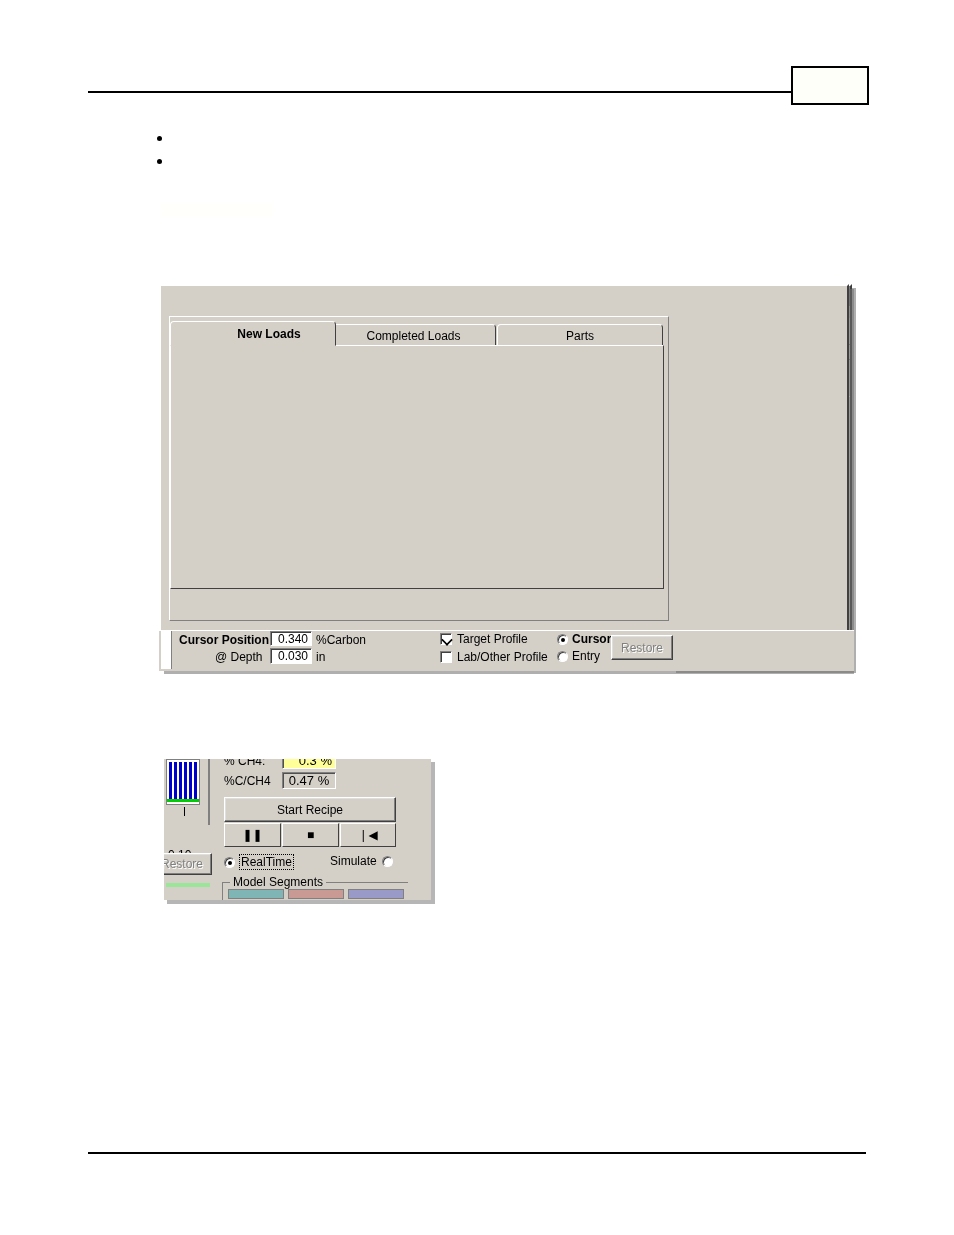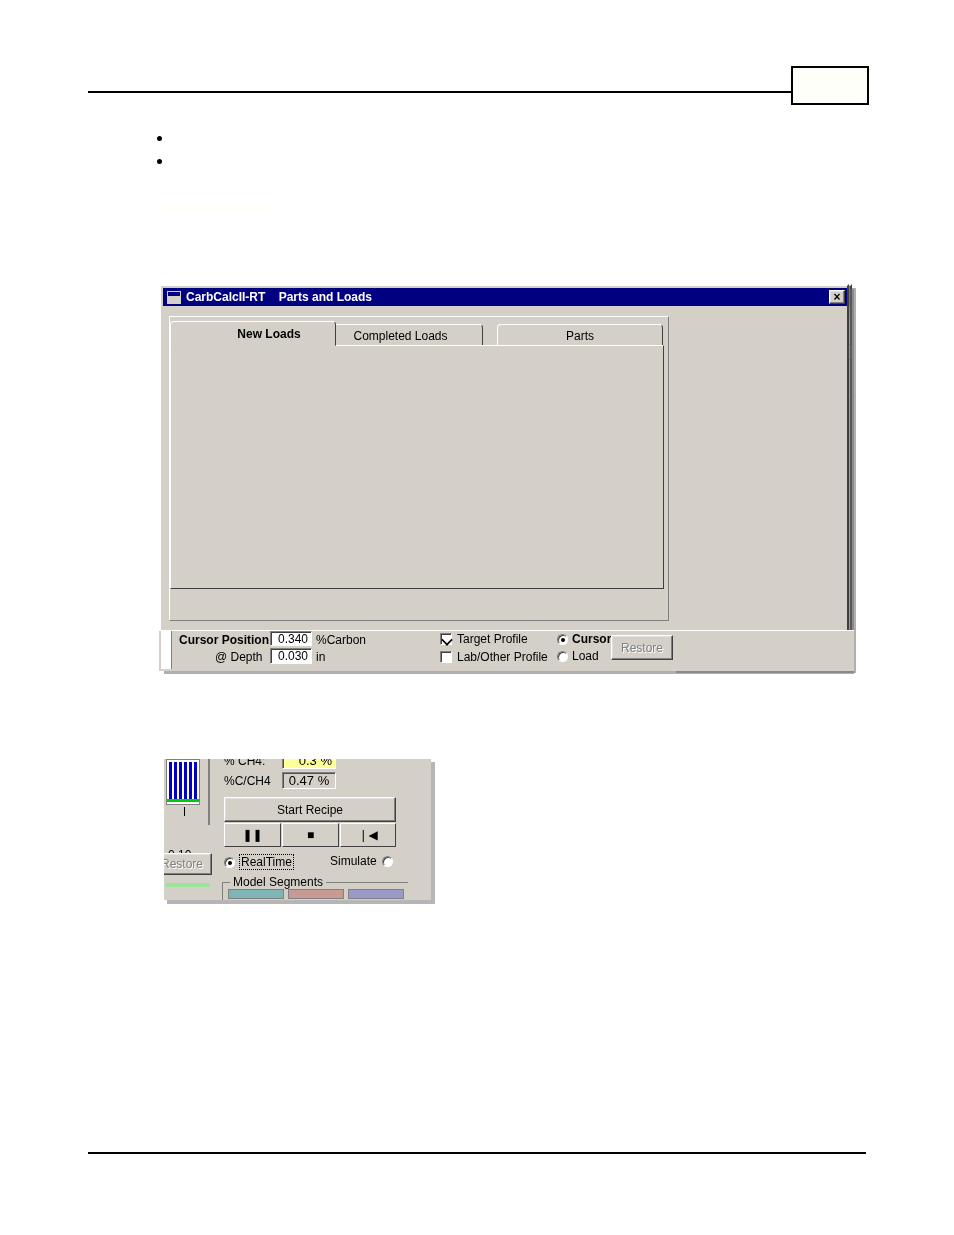--- a/index.html
+++ b/index.html
@@ -154,21 +154,21 @@
     display: flex; align-items: center; justify-content: center;
     font-size: 12px;
   }
   #tab-new {
     left: 9px; top: 35px; width: 166px; height: 25px;
     font-weight: bold; z-index: 5;
     border-bottom: 1px solid #d4d0c8;
     border-radius: 4px 4px 0 0;
     padding-left: 32px;
   }
-  #tab-completed { left: 157px; top: 38px; width: 165px; border-radius: 4px 4px 0 0; }
+  #tab-completed { left: 170px; top: 38px; width: 165px; border-radius: 4px 4px 0 0; }
   #tab-parts     { left: 336px; top: 38px; width: 166px; border-radius: 4px 4px 0 0; }
 
   #tab-page {
     position: absolute;
     left: 9px; top: 59px;
     width: 494px; height: 244px;
     background: #d4d0c8;
     border-top: 1px solid #ffffff;
     border-left: 1px solid #ffffff;
     border-right: 1px solid #404040;
@@ -398,25 +398,20 @@
 
   <div style="position:absolute;left:6px;top:368px;width:170px;height:16px;border-top:1px solid #808080;border-left:1px solid #808080;box-sizing:border-box;"></div>
   <div style="position:absolute;left:14px;top:361px;background:#d4d0c8;padding:0 3px;font-size:12px;">Model Segments</div>
 
   <div style="position:absolute;left:166px;top:110px;width:12px;height:198px;background:#d4d0c8;border-top:1px solid #ffffff;border-left:1px solid #ffffff;"></div>
 </div>
 
 <div id="dialog-shadow"></div>
 <div id="dialog">
 
-  <div id="titlebar">
-    <div id="app-icon"></div>
-    <span id="title-text">CarbCalcII-RT    Parts and Loads</span>
-    <div class="btn" id="close-x">×</div>
-  </div>
 
   <div id="dlg-body"></div>
 
   <div class="tab" id="tab-completed">Completed Loads</div>
   <div class="tab" id="tab-parts">Parts</div>
   <div class="tab" id="tab-new">New Loads</div>
 
   <div id="tab-page"></div>
 
 </div>
@@ -442,21 +437,21 @@
     <div class="cbx"></div>
     <span style="font-size:12px;">Lab/Other Profile</span>
   </div>
 
   <div style="position:absolute;left:398px;top:1px;display:flex;align-items:center;gap:4px;">
     <div class="radio on"></div>
     <span style="font-size:12px;font-weight:bold;">Cursor</span>
   </div>
   <div style="position:absolute;left:398px;top:18px;display:flex;align-items:center;gap:4px;">
     <div class="radio"></div>
-    <span style="font-size:12px;">Load</span>
+    <span style="font-size:12px;">Entry</span>
   </div>
 
   <div class="btn disabled" style="position:absolute;left:452px;top:4px;width:62px;height:25px;">Restore</div>
 </div>
 
 <div id="frag2-shadow"></div>
 <div id="frag2">
 
   <div id="f2-chart">
     <div class="f2-bar" style="left:2px;"></div>

